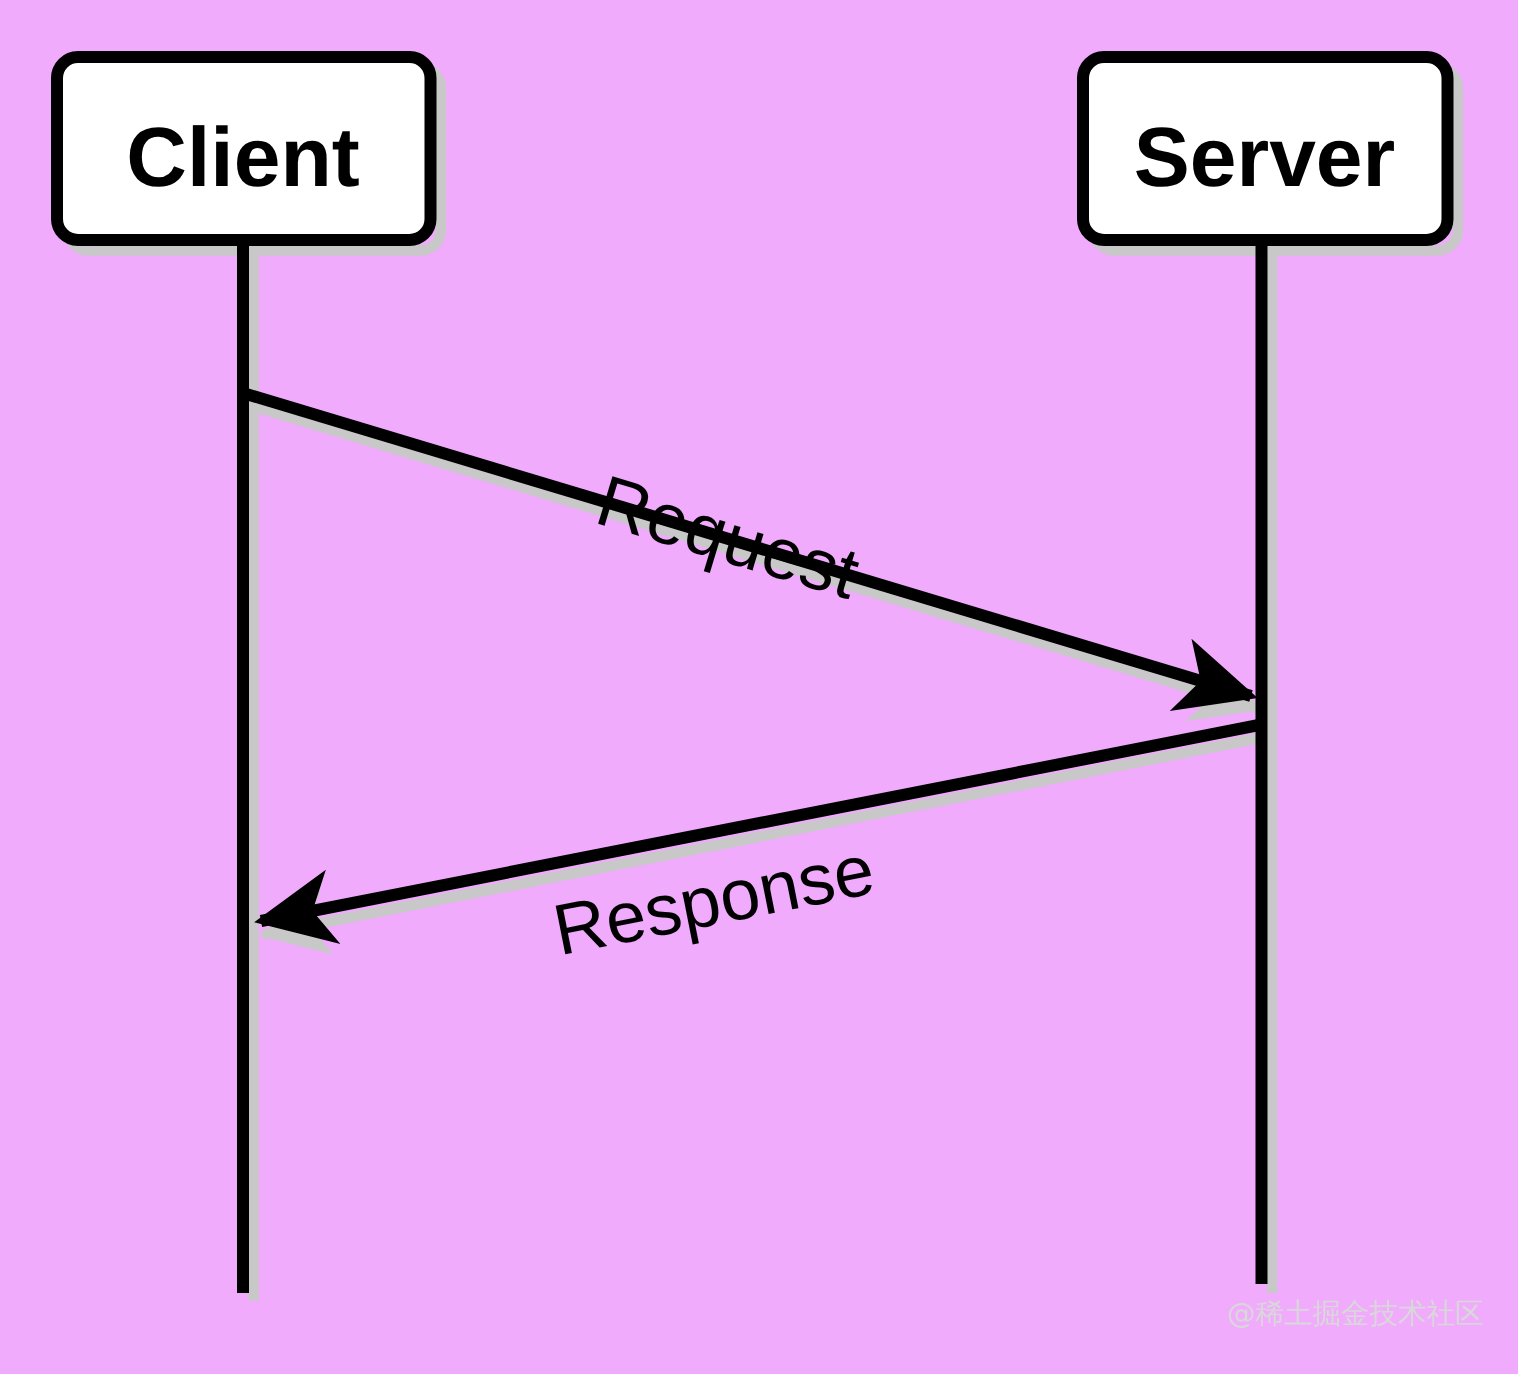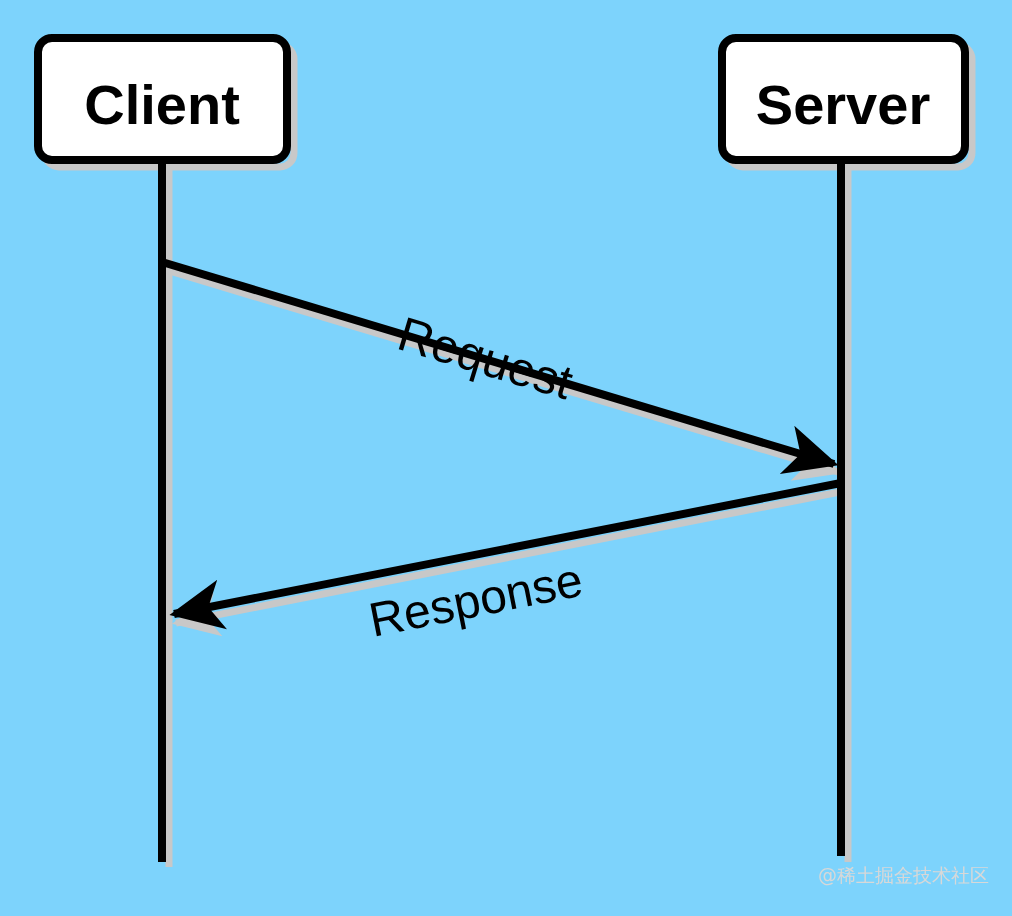--- a/index.html
+++ b/index.html
@@ -7,21 +7,21 @@
     padding: 0;
     background: #ffffff;
   }
   body {
     font-family: "Liberation Sans", sans-serif;
   }
   #canvas {
     position: relative;
     width: 1012px;
     height: 916px;
-    background: #7dd3fc;
+    background: #f0abfc;
     overflow: hidden;
   }
   #diagram-svg {
     position: absolute;
     left: 0;
     top: 0;
     width: 1012px;
     height: 916px;
     display: block;
   }

